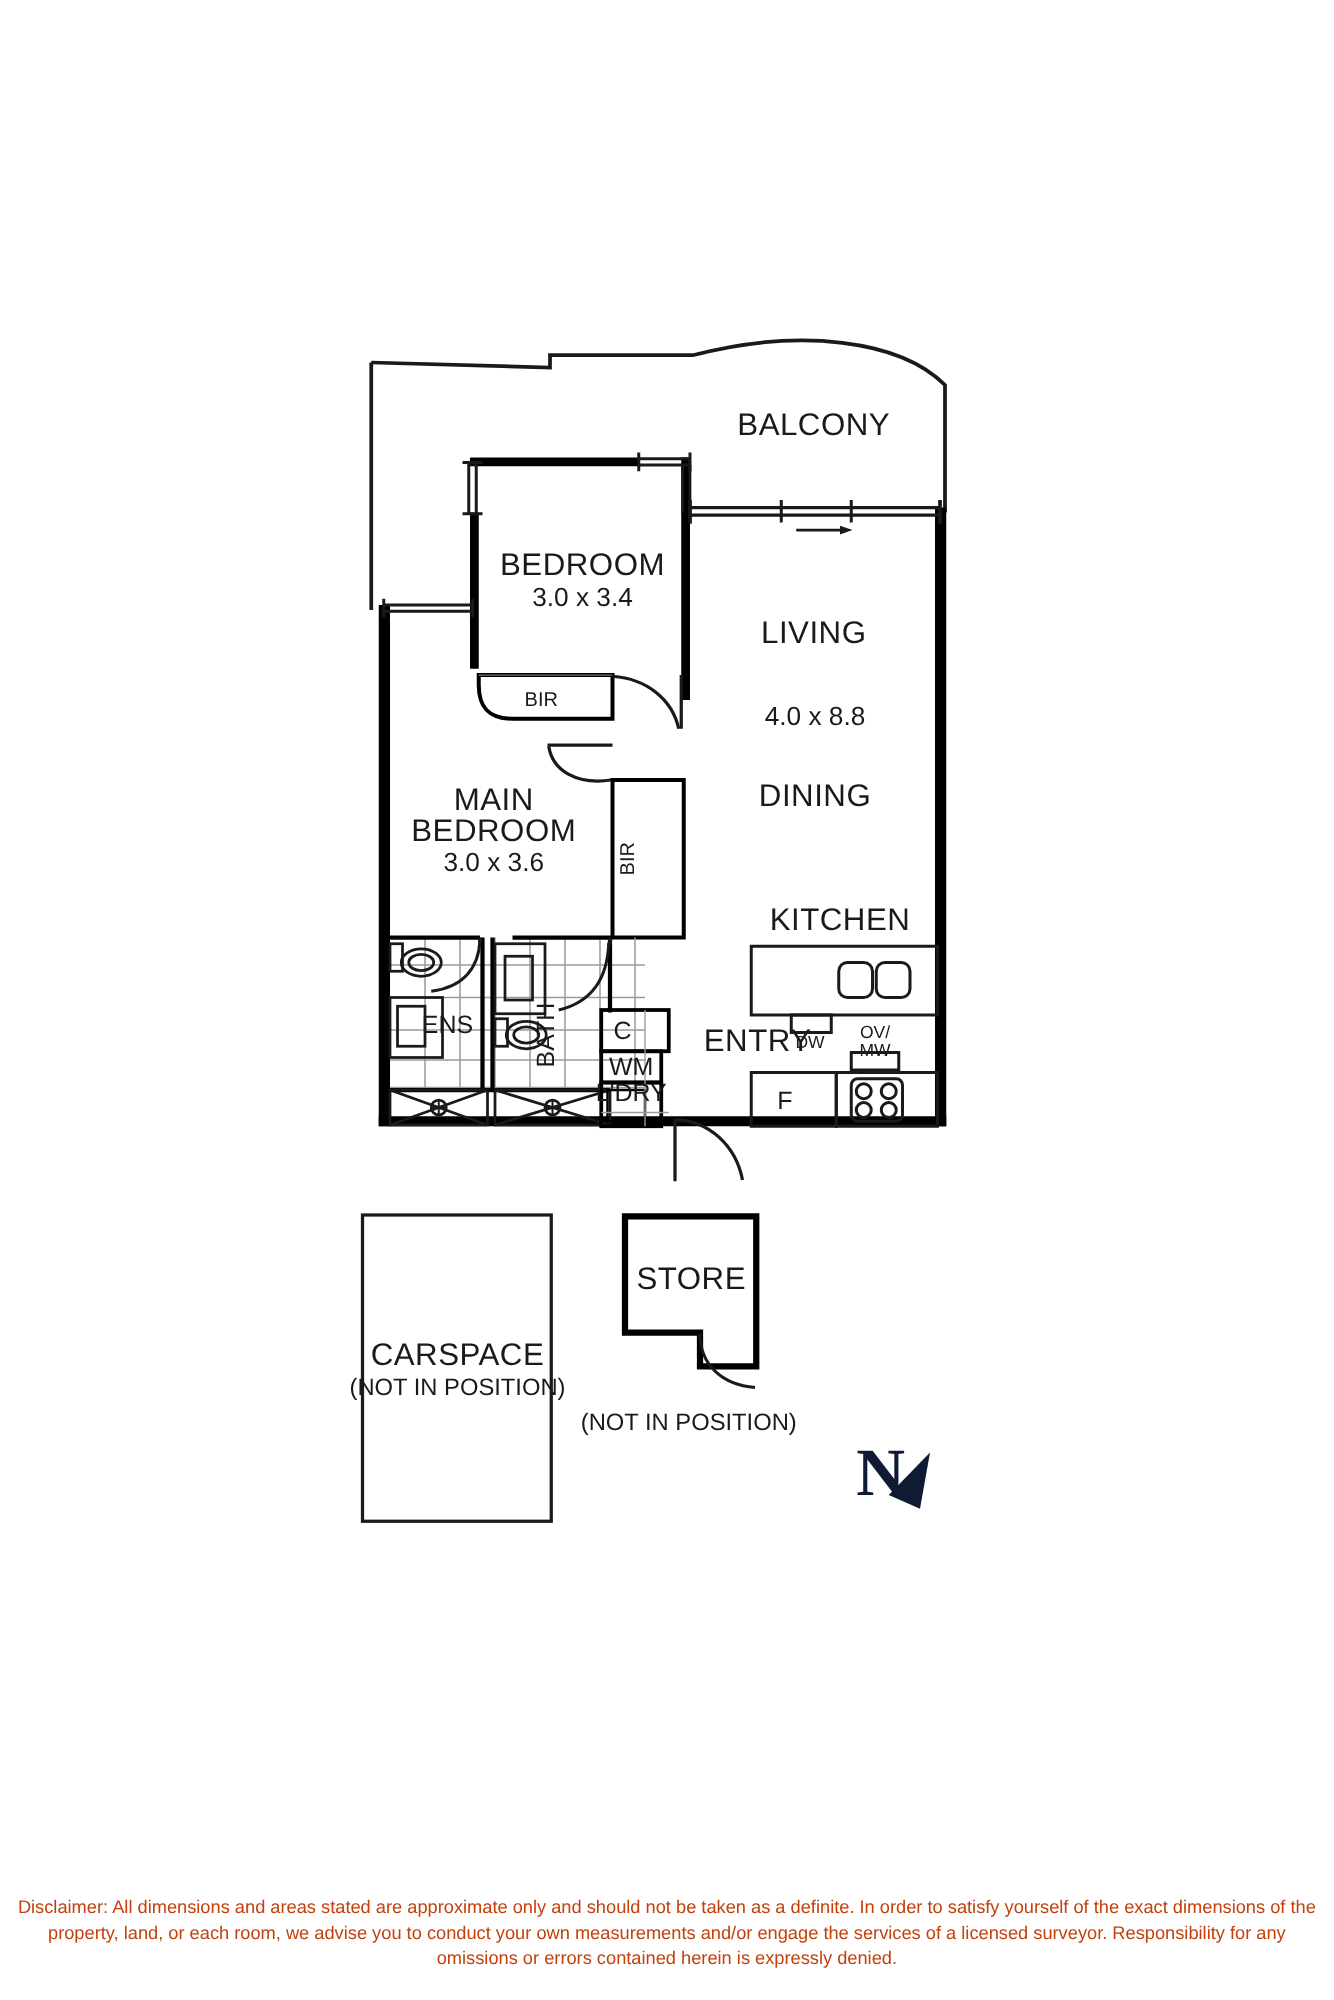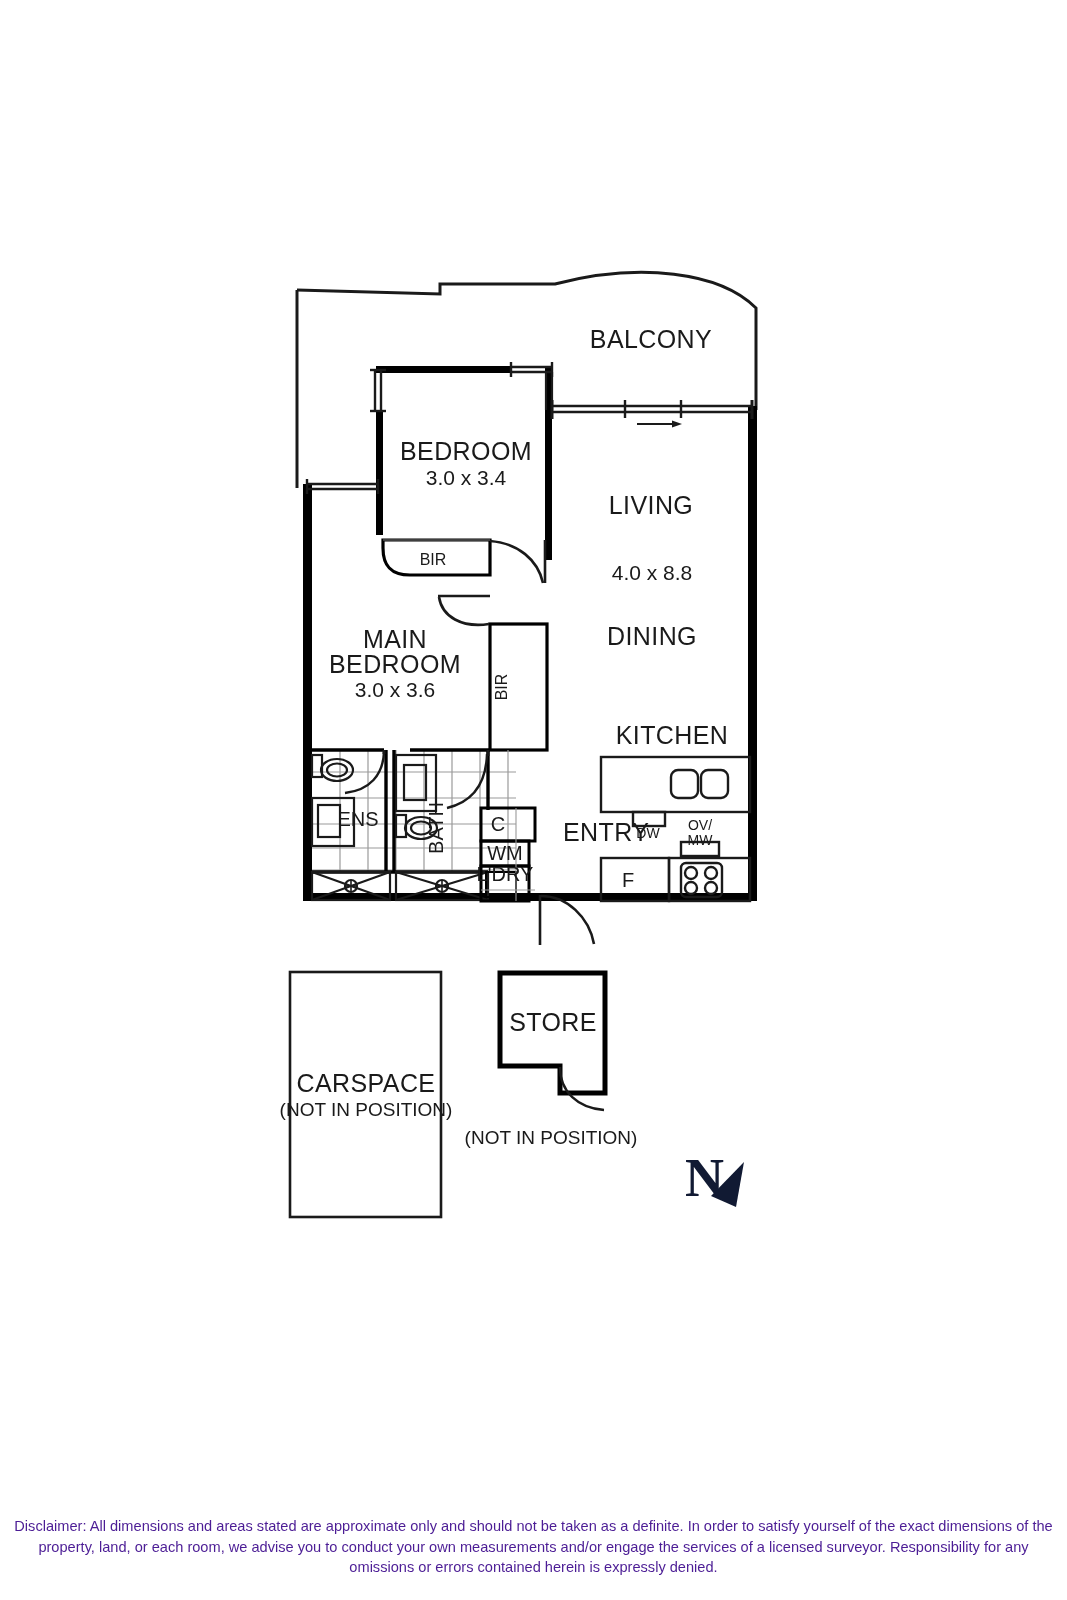--- a/index.html
+++ b/index.html
@@ -40,21 +40,21 @@
   .north-n    { font-family: "Liberation Serif", serif; font-size: 54px; font-weight: 700; fill: #111a33; }
   #disclaimer {
     position: absolute;
     left: 0;
     top: 1516px;
     width: 1067px;
     text-align: center;
     font-family: "Liberation Sans", sans-serif;
     font-size: 14.6px;
     line-height: 1.42;
-    color: #4c1d95;
+    color: #c2410c;
     padding: 0 14px;
     box-sizing: border-box;
   }
 </style>
 </head>
 <body>
 
 <div id="plan-root">
 <svg class="plan" viewBox="0 0 1067 1600" xmlns="http://www.w3.org/2000/svg">
 

